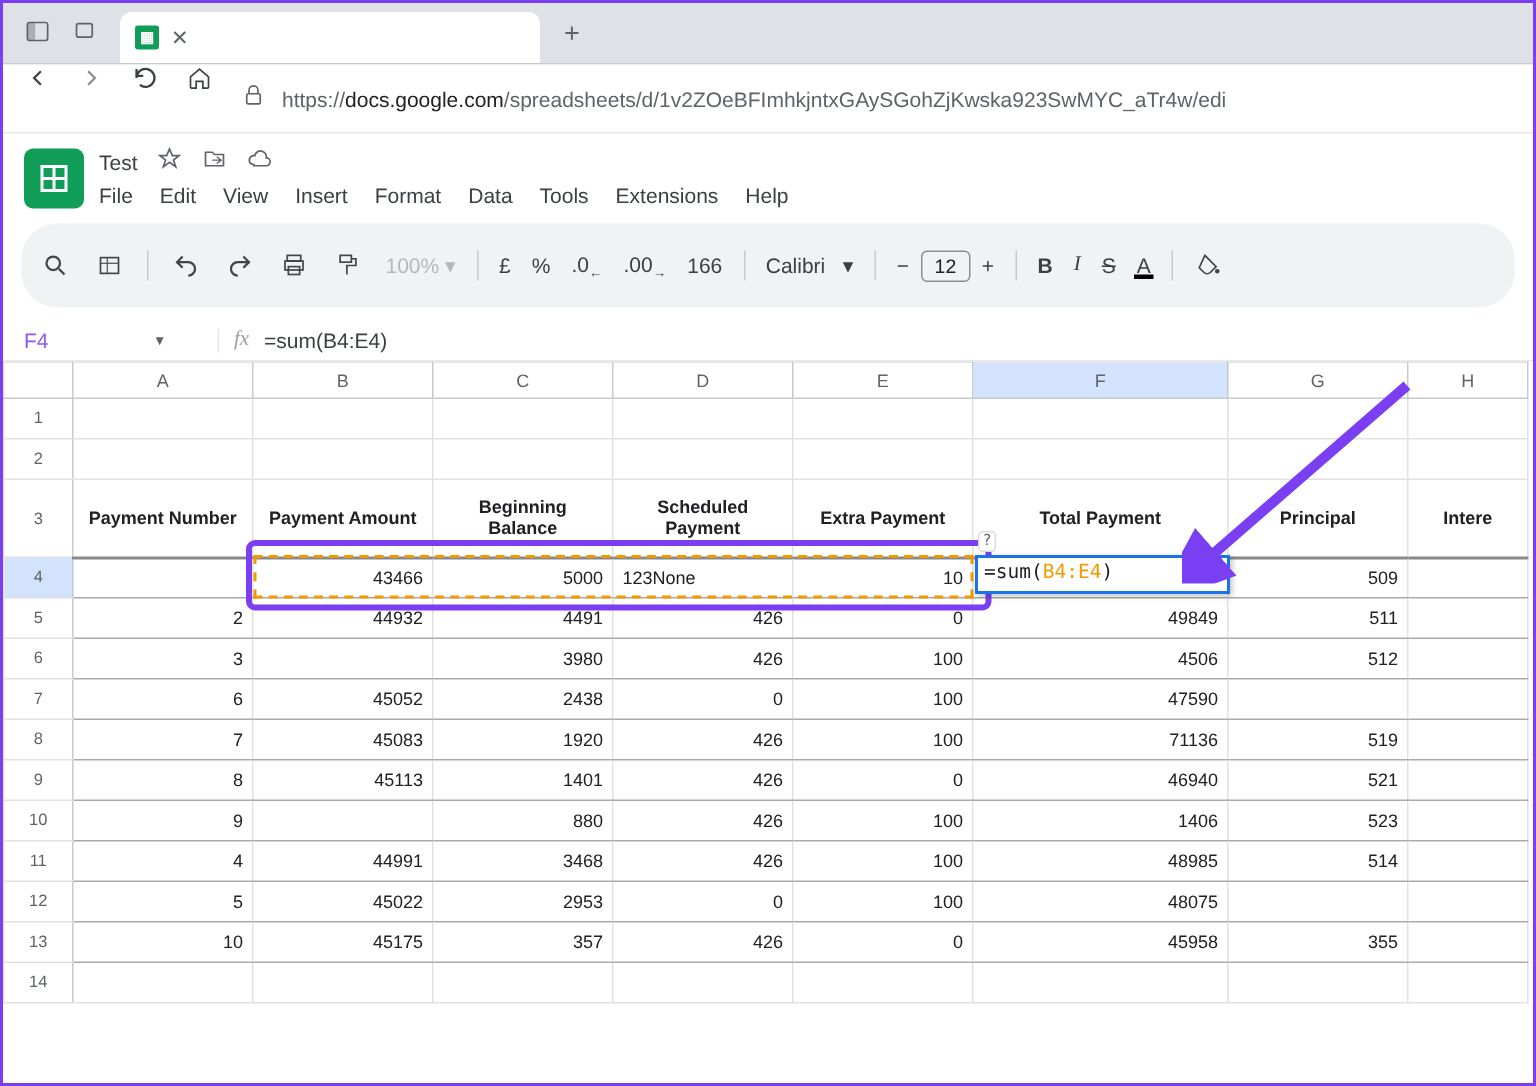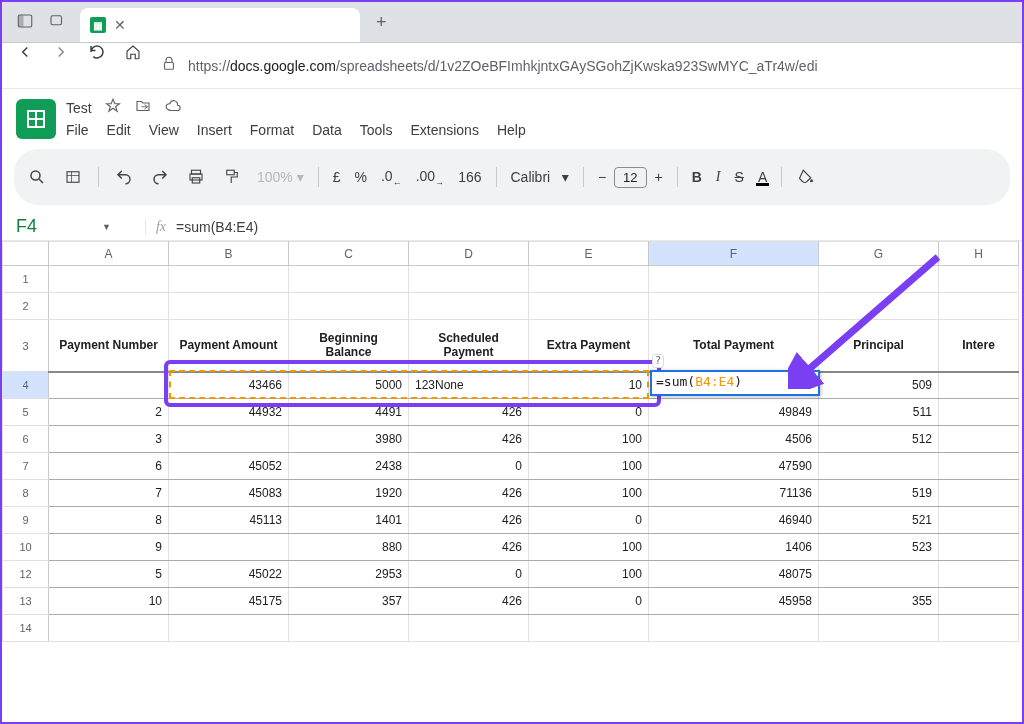--- a/index.html
+++ b/index.html
@@ -35,21 +35,21 @@
 .toolbar .tbtn svg { width:18px; height:18px; fill:#444; }
 .toolbar .sep { width:1px; height:20px; background:#c7cacd; margin:0 4px; }
 .toolbar .txt { font-size:14px; color:#3c4043; padding:0 4px; }
 .toolbar .zoom { color:#b5b8bb; }
 .toolbar .font-size { display:flex; align-items:center; gap:4px; }
 .toolbar .font-size .box { border:1px solid #8a8d90; padding:2px 8px; border-radius:4px; font-size:13px; }
 .toolbar .font-color { position:relative; }
 .toolbar .font-color::after { content:''; position:absolute; bottom:-1px; left:2px; right:2px; height:3px; background:#000; }
 .toolbar .fill-color svg { fill:#444; }
 .formula-row { display:flex; align-items:center; border-bottom:1px solid #e8e8e8; padding:4px 8px; height:28px; }
-.name-box { width:92px; font-size:18px; color:#15803d; padding-left:6px; }
+.name-box { width:92px; font-size:14px; color:#8b5cf6; padding-left:6px; }
 .name-box-drop { font-size:9px; color:#5f6368; padding-right:10px; }
 .fx-label { font-family:serif; font-style:italic; color:#9aa0a6; padding:0 10px; font-size:14px; border-left:1px solid #e8e8e8;margin-left:24px; }
 .fx-val { font-size:14px; color:#3c4043; }
 .sheet { position:relative; }
 .grid { border-collapse:collapse; table-layout:fixed; }
 .grid th, .grid td { border:1px solid #e1e1e1; font-size:12px; }
 .grid thead th { background:#fff; color:#5f6368; font-weight:normal; height:24px; text-align:center; border-bottom:1px solid #c7cacd; border-right:1px solid #c7cacd; }
 .grid thead th.corner { background:#fff; width:46px; }
 .grid tbody th { background:#fff; color:#5f6368; font-weight:normal; width:46px; text-align:center; border-right:1px solid #c7cacd; font-size:11px; }
 .grid tbody td { padding:2px 6px; height:27px; text-align:right; }
@@ -344,20 +344,31 @@
   <td>9</td>
           <td></td>
           <td>880</td>
           <td>426</td>
           <td>100</td>
           <td>1406</td>
           <td>523</td>
           <td></td>
 </tr>
 <tr class="data-bottom">
+          <th>11</th>
+  <td>4</td>
+          <td>44991</td>
+          <td>3468</td>
+          <td>426</td>
+          <td>100</td>
+          <td>48985</td>
+          <td>514</td>
+          <td></td>
+</tr>
+<tr class="data-bottom">
           <th>12</th>
   <td>5</td>
           <td>45022</td>
           <td>2953</td>
           <td>0</td>
           <td>100</td>
           <td>48075</td>
           <td></td>
           <td></td>
 </tr>

